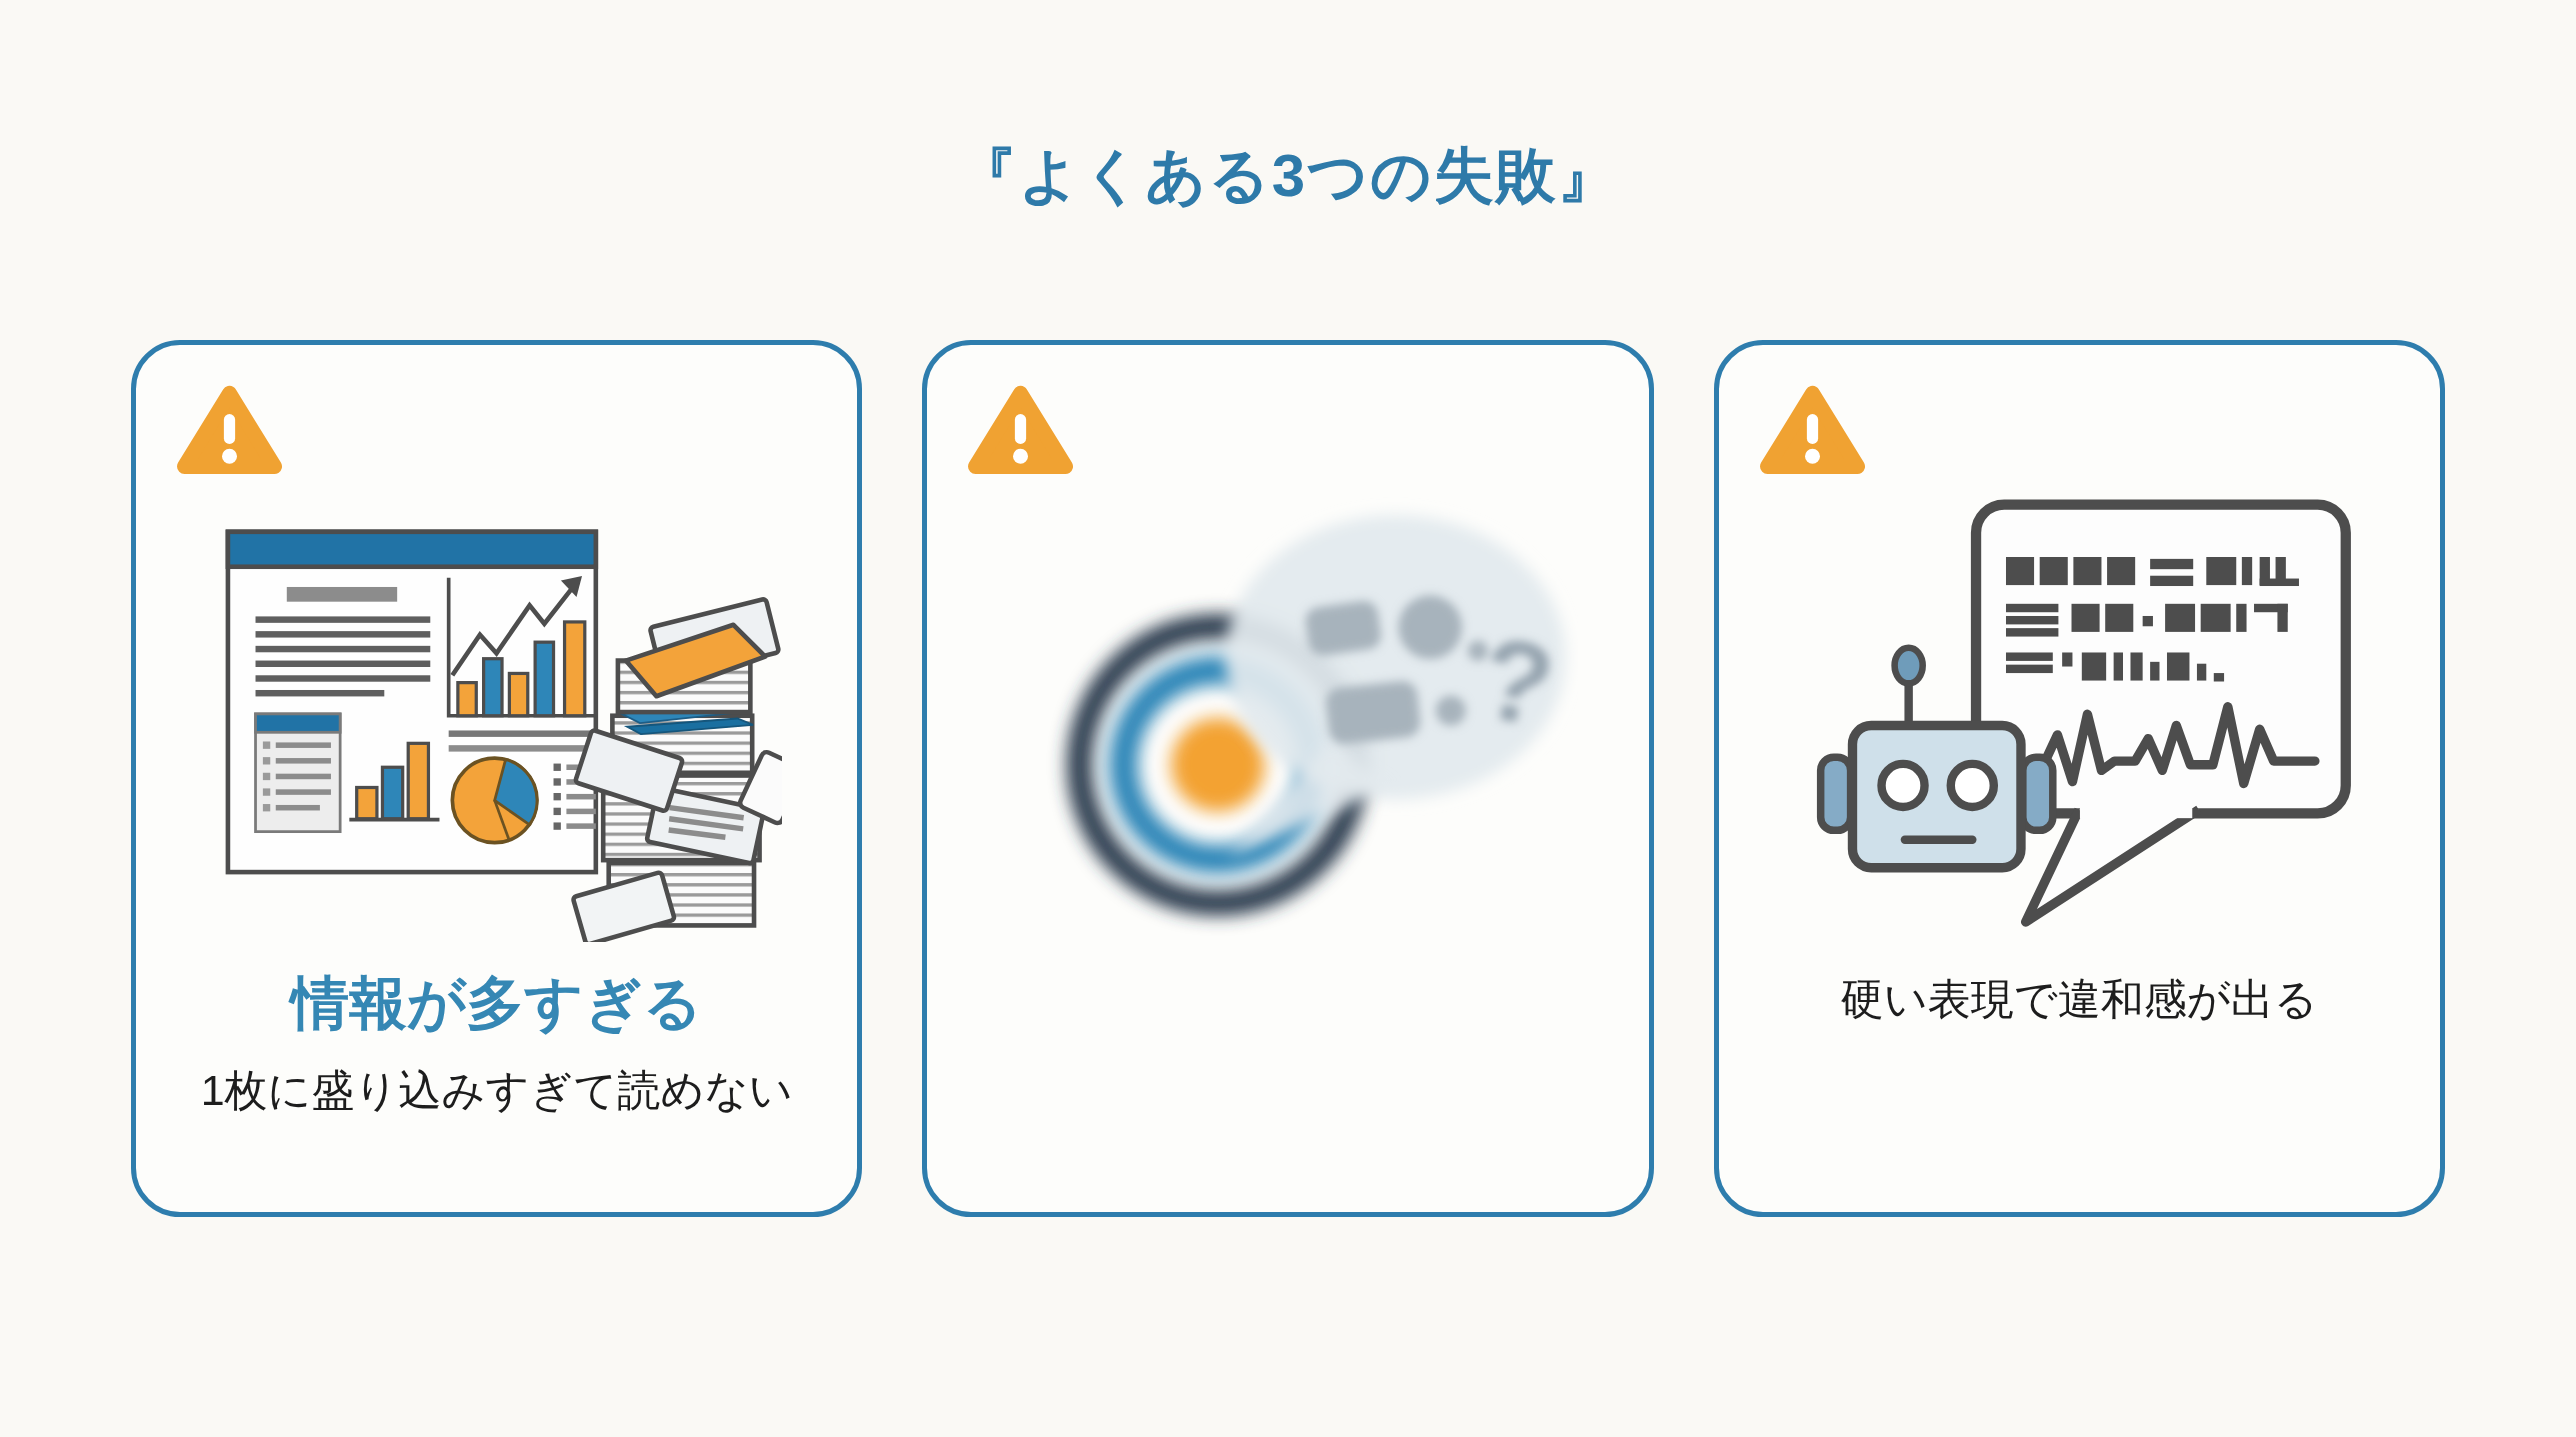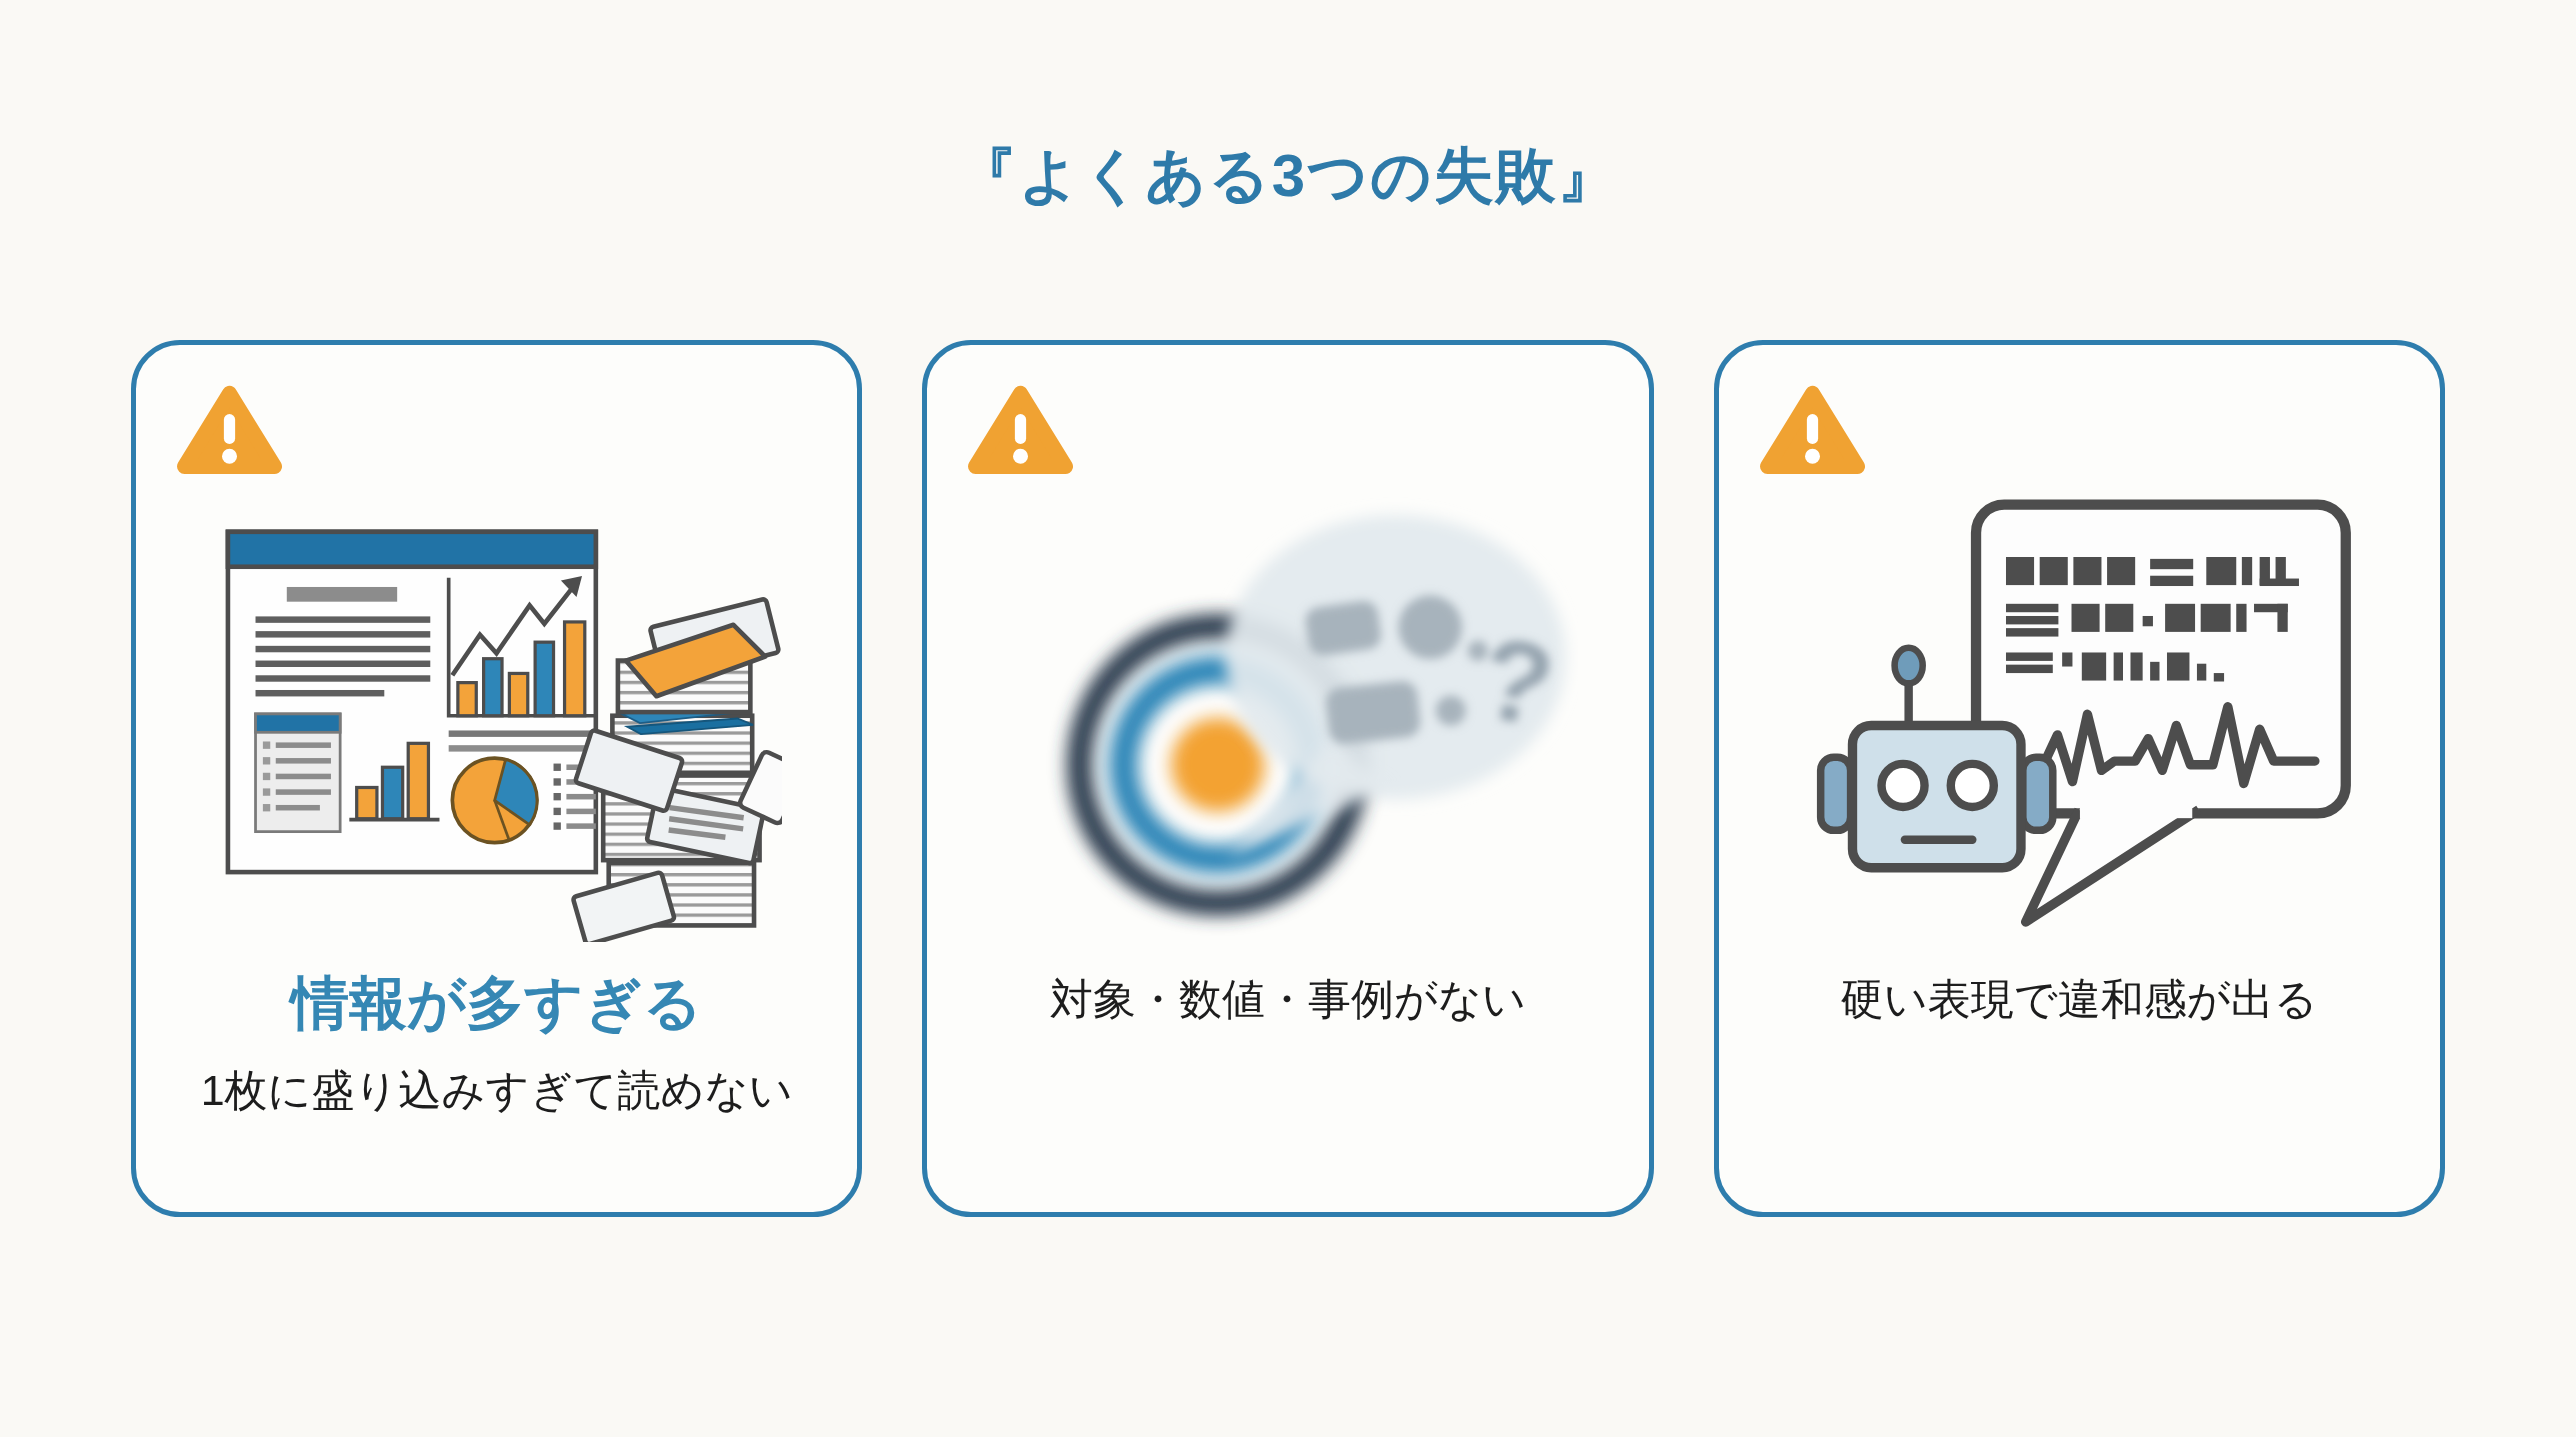--- a/index.html
+++ b/index.html
@@ -198,21 +198,20 @@
             <circle cx="462" cy="153" r="34"></circle>
             <circle cx="513" cy="178" r="11"></circle>
             <rect x="352" y="214" width="98" height="60" rx="16" transform="rotate(-6 401 244)"></rect>
             <circle cx="484" cy="242" r="16"></circle>
           </g>
           <text x="518" y="252" font-size="122" font-weight="bold" fill="#94a3ae" font-family="Liberation Sans, DejaVu Sans, sans-serif" transform="rotate(10 545 210)">?</text>
         </g>
       </svg>
     </div>
 
-    <div class="card-subtitle">対象・数値・事例がない</div>
   </div>
 
   <div class="failure-card">
     <svg class="warn-icon" width="105" height="94" viewBox="0 0 112 100">
       <path d="M56 12 L104 90 L8 90 Z" fill="#f0a232" stroke="#f0a232" stroke-width="16" stroke-linejoin="round"></path>
       <rect x="50" y="34" width="12" height="32" rx="6" fill="#ffffff"></rect>
       <circle cx="56" cy="79" r="8" fill="#ffffff"></circle>
     </svg>
 
     <div class="illus">

